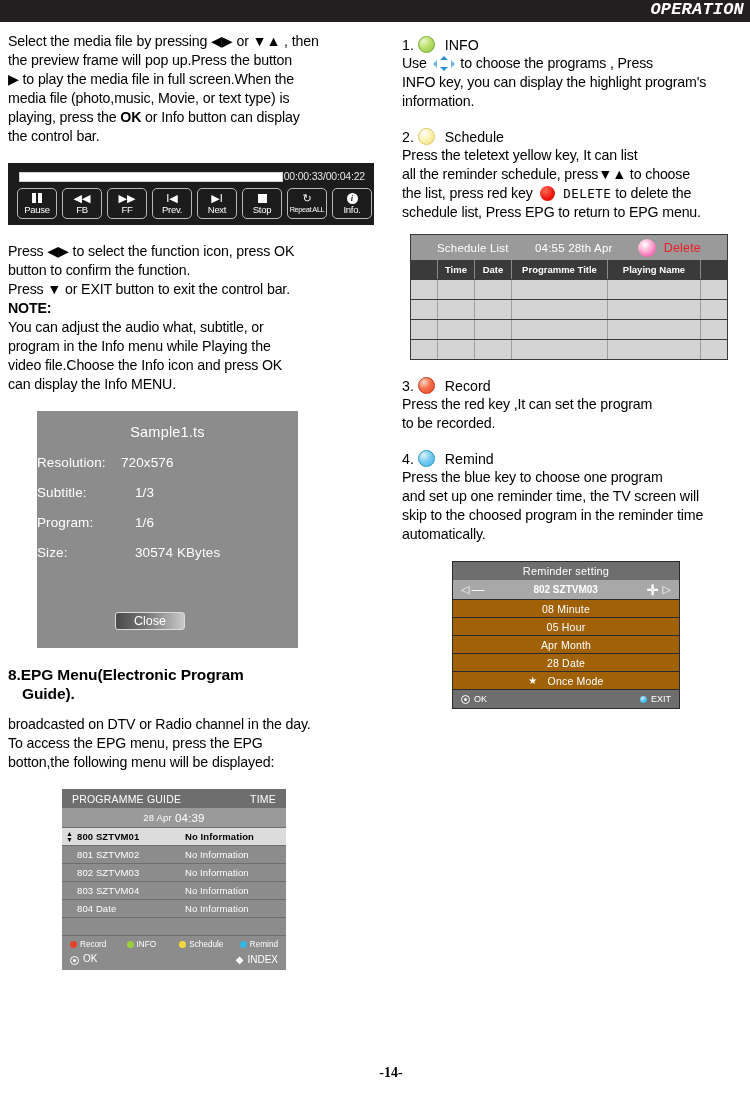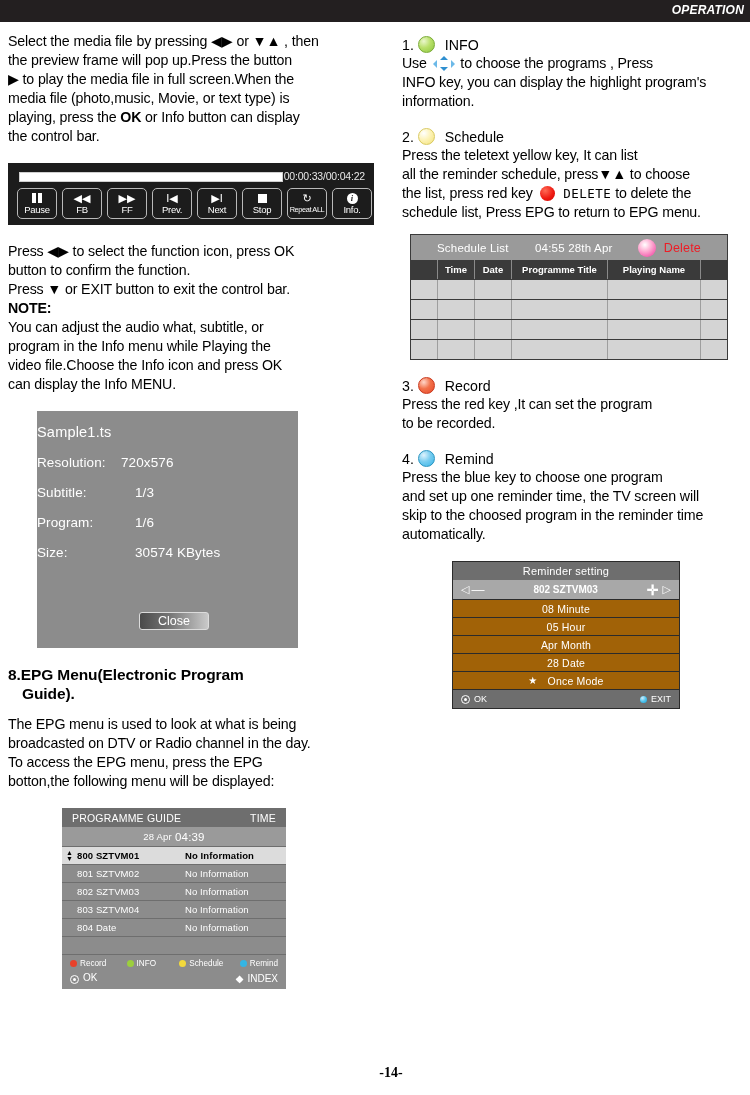--- a/index.html
+++ b/index.html
@@ -19,26 +19,27 @@
   
   #header-bar {
     position: absolute;
     left: 0; top: 0;
     width: 750px; height: 22px;
     background: #231f20;
   }
   #header-title {
     position: absolute;
     right: 6px; top: 0px;
-    font-size: 12px;
+    font-size: 17px;
     font-weight: bold;
     font-style: italic;
     color: #ffffff;
     letter-spacing: 0.2px;
     line-height: 20px;
+    font-family: Liberation Mono, monospace;
   }
 
   
   #left-col {
     position: absolute;
     left: 8px; top: 32px;
     width: 372px;
   }
   #right-col {
     position: absolute;
@@ -129,20 +130,21 @@
   #info-panel {
     position: relative;
     margin-left: 29px;
     width: 261px;
     height: 237px;
     background: #8c8c8c;
     color: #ffffff;
     box-sizing: border-box;
   }
   #info-title {
+    text-align: center;
     font-size: 14.5px;
     padding-top: 13px;
     letter-spacing: 0.2px;
   }
   .inforow {
     display: flex;
     font-size: 13.5px;
     margin-top: 15px;
     letter-spacing: 0.1px;
   }
@@ -160,21 +162,21 @@
   }
   #audiotrack-box {
     width: 88px; height: 14px;
     border: 1px solid #ffffff;
     border-radius: 3px;
     margin: 0 1px 0 1px;
     box-sizing: border-box;
   }
   #info-close {
     position: absolute;
-    left: 102px; bottom: 18px;
+    left: 78px; bottom: 18px;
     width: 70px; height: 18px;
     background: linear-gradient(to right, #4a4a4a 0%, #777 45%, #c9c9c9 100%);
     border: 1px solid #dcdcdc;
     border-radius: 3px;
     color: #ffffff;
     font-size: 12.5px;
     display: flex; align-items: center; justify-content: center;
     box-sizing: border-box;
   }
 
@@ -551,21 +553,20 @@
   <div class="gap-md"></div>
 
   <div id="epg-heading">
     <span>8.EPG Menu(Electronic Program</span>
     <span class="l2">Guide).</span>
   </div>
 
   <div class="gap-sm"></div>
 
   <div>
-    <p class="para">The EPG menu is used to look at what is being</p>
     <p class="para">broadcasted on DTV or Radio channel  in the day.</p>
     <p class="para">To access the EPG menu, press the EPG</p>
     <p class="para">botton,the following menu will be displayed:</p>
   </div>
 
   <div class="gap-md"></div>
 
   <div id="prog-guide">
     <div id="pg-titlebar">
       <span class="t1">PROGRAMME GUIDE</span>

